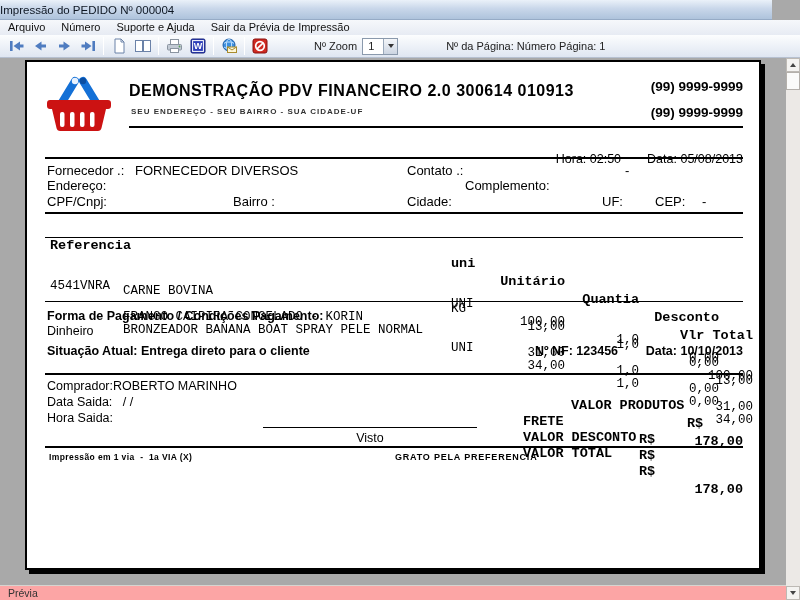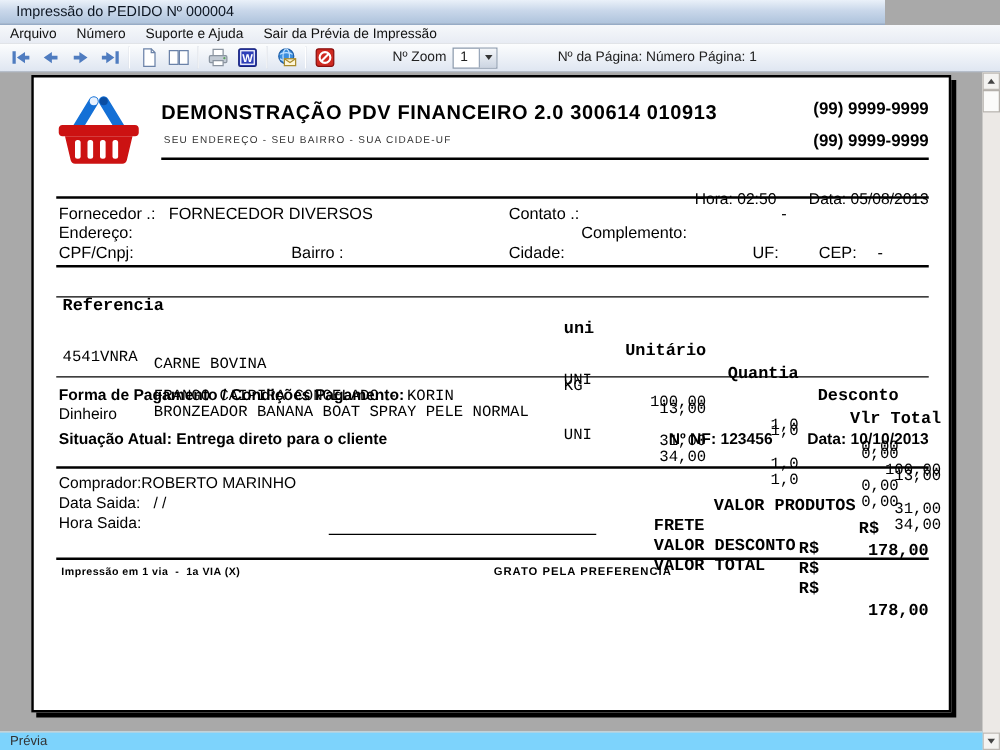--- a/index.html
+++ b/index.html
@@ -1,24 +1,24 @@
 <!DOCTYPE html>
 <html><head>
 <meta charset="utf-8">
 <style>
   * { margin:0; padding:0; box-sizing:border-box; }
   html,body { width:800px; height:600px; overflow:hidden; }
   body { font-family:"Liberation Sans", sans-serif; background:#a9a9a9; position:relative; }
 
   
   .titlebar {
-    position:absolute; left:0; top:0; width:708px; height:20px;
+    position:absolute; left:0; top:0; width:772px; height:20px;
     background:linear-gradient(to bottom,#eaf1f9 0%,#c9d7ea 45%,#aec3dc 100%);
     border-bottom:1px solid #96abc6;
-    font-size:11.5px; color:#0d1622; line-height:20px; padding-left:13px;
+    font-size:11.5px; color:#0d1622; line-height:20px; padding-left:0;
   }
   .menubar {
     position:absolute; left:0; top:20px; width:800px; height:15px;
     background:linear-gradient(to bottom,#f6f8fb,#e7ebf3);
     display:flex; align-items:center; font-size:11px; color:#111;
   }
   .menu-item { padding:0 8px; height:15px; line-height:15px; cursor:default; }
   .toolbar {
     position:absolute; left:0; top:35px; width:800px; height:23px;
     background:linear-gradient(to bottom,#fcfdfe,#dfe6f1);
@@ -37,40 +37,40 @@
     width:14px; height:15px; background:linear-gradient(to bottom,#f4f6f9,#ccd5e2);
     border-left:1px solid #9aa8ba; display:flex; align-items:center; justify-content:center;
   }
   .combo-btn .arr { width:0; height:0; border-left:3.5px solid transparent; border-right:3.5px solid transparent; border-top:4px solid #333; }
   .page-info { margin-left:48px; }
 
   
   .workspace { position:absolute; left:0; top:58px; width:800px; height:527px; background:#a9a9a9; }
   .statusbar {
     position:absolute; left:0; bottom:0; width:786px; height:15px;
-    background:#7dd3fc; border-top:1px solid #d7d4d0;
+    background:#fca5a5; border-top:1px solid #d7d4d0;
     font-size:10.5px; color:#333; line-height:14px; padding-left:8px;
   }
   .vscroll { position:absolute; right:0; top:58px; bottom:0; width:14px; background:#ece9e6; }
   .sbtn { position:absolute; left:0; width:14px; height:14px; background:#f4f3f1; border:1px solid #bdb9b4; display:flex; align-items:center; justify-content:center; }
   .sbtn.up { top:0; }
   .sbtn.down { bottom:0; }
   .tri-up { width:0; height:0; border-left:3.5px solid transparent; border-right:3.5px solid transparent; border-bottom:4.5px solid #444; }
   .tri-down { width:0; height:0; border-left:3.5px solid transparent; border-right:3.5px solid transparent; border-top:4.5px solid #444; }
   .sthumb { position:absolute; left:0; top:14px; width:14px; height:18px; background:#fbfbfa; border:1px solid #b4b0ab; }
 
   
   .page {
     position:absolute; left:25px; top:2px; width:736px; height:510px;
     background:#fff; border:2px solid #000; box-shadow:4px 4px 0 #000;
   }
   .page * { position:absolute; white-space:pre; color:#000; }
 
   .company-title { left:102px; top:20px; font-size:16px; font-weight:bold; letter-spacing:.5px; }
-  .company-address { left:104px; top:45px; font-size:8px; font-weight:normal; letter-spacing:1px; color:#333; }
+  .company-address { left:104px; top:45px; font-size:8px; font-weight:bold; letter-spacing:1px; color:#333; }
   .phone1 { right:16px; top:17px; font-size:13.5px; font-weight:bold; }
   .phone2 { right:16px; top:43px; font-size:13.5px; font-weight:bold; }
   .rule { background:#000; height:2px; }
   .rule-header { left:102px; right:16px; top:64px; }
   .order-title { left:102px; top:73px; font-size:14px; font-weight:bold; letter-spacing:.3px; }
   .order-datetime { right:16px; top:76px; font-size:12.5px; }
   .order-datetime span { position:static; }
   .dt-gap { display:inline-block; width:26px; }
   .rule-a { left:18px; right:16px; top:95px; }
 
@@ -313,20 +313,21 @@
       <span class="t-cur">R$</span>
       <span class="t-val"></span>
     </div>
     <div class="tot mono" style="top:366px;left:0;right:0;height:14px;">
       <span class="t-label">VALOR TOTAL</span>
       <span class="t-cur">R$</span>
       <span class="t-val">178,00</span>
     </div>
 
     <div class="visto-line"></div>
+    <div class="visto-text">Visto</div>
     <div class="rule rule-f"></div>
     <div class="via">Impressão em 1 via  -  1a VIA (X)</div>
     <div class="thanks">GRATO PELA PREFERENCIA</div>
   </div>
 </div>
 
 <div class="vscroll">
   <div class="sbtn up">
       <span class="tri-up"></span>
     </div>

